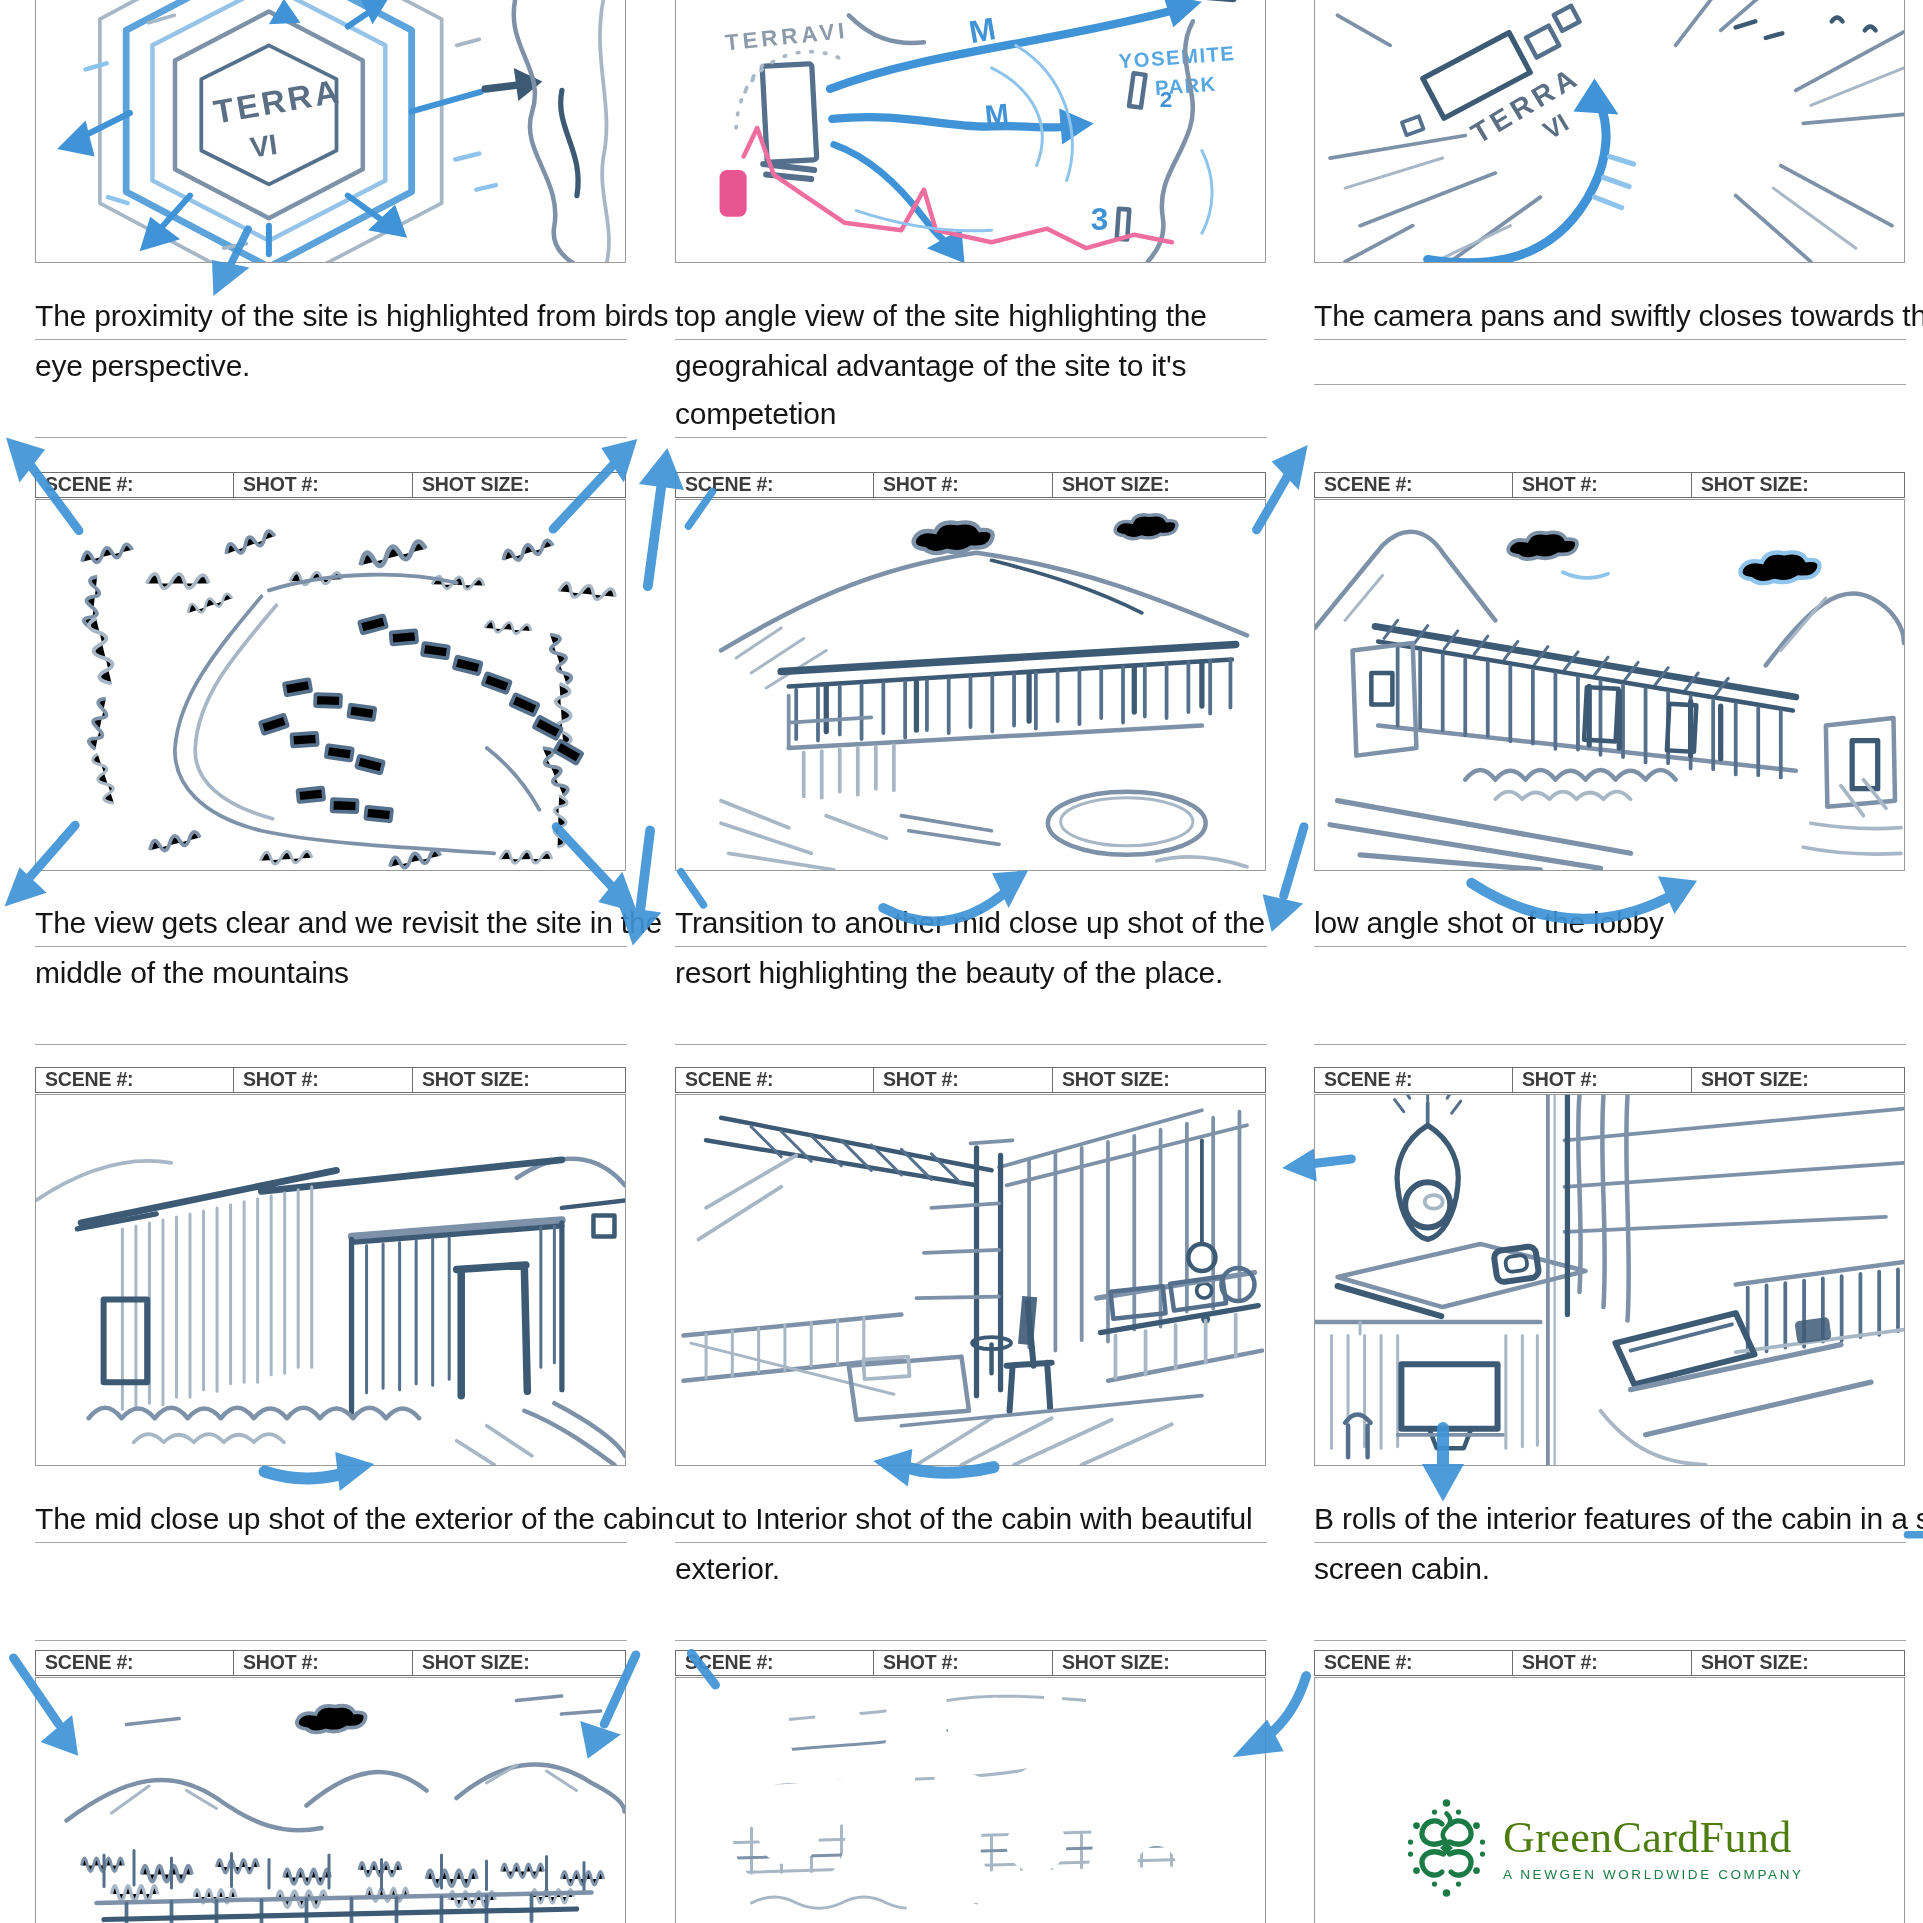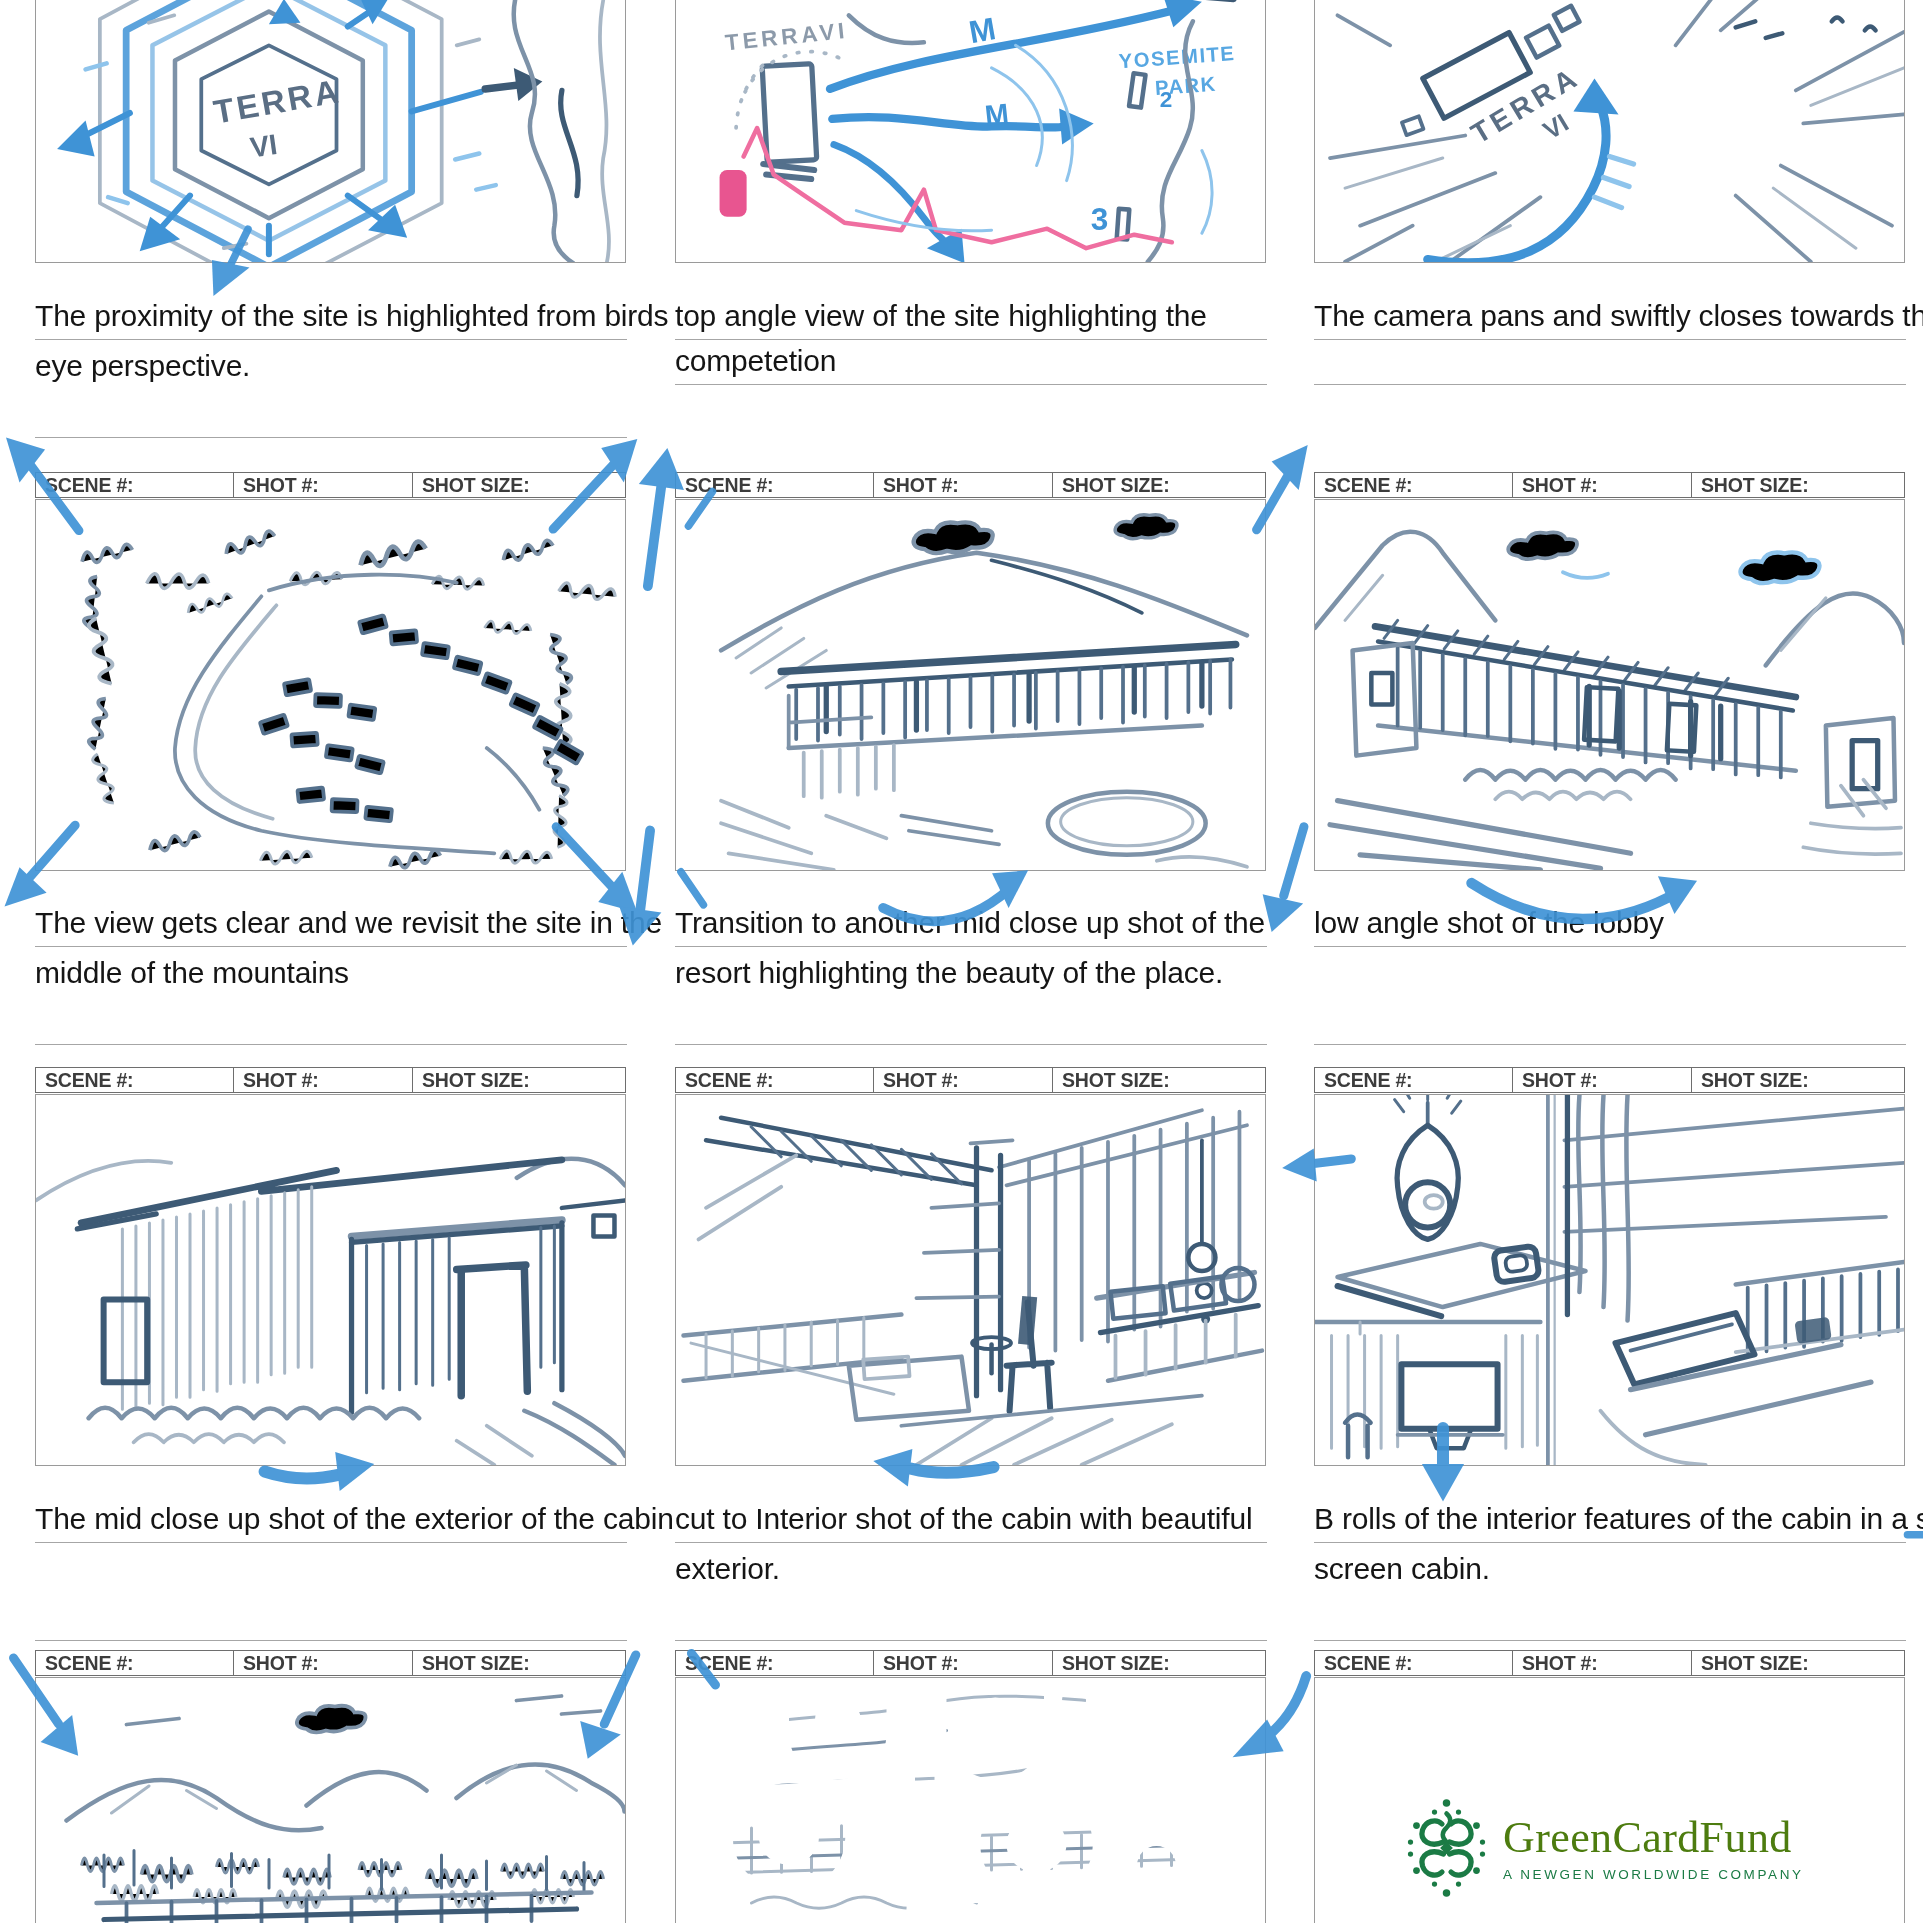--- a/index.html
+++ b/index.html
@@ -7,21 +7,21 @@
        font-family:"Liberation Sans",sans-serif}
   
   .col1{left:35px}.col2{left:675px}.col3{left:1314px}
   .panel{position:absolute;width:589px;border:1.5px solid #9A9A9A;background:#fff;overflow:hidden}
   .p-r1{top:0;height:262px;border-top:none}
   .p-r2{top:499px;height:370px}
   .p-r3{top:1094px;height:370px}
   .p-r4{top:1677px;height:246px;border-bottom:none}
   .hdr{position:absolute;width:589px;height:24px;border:1.5px solid #6E6E6E;display:flex;background:#fff;z-index:2}
   .h-r2{top:472px}.h-r3{top:1067px}.h-r4{top:1650px}
-  .hc{border-right:1.5px solid #6E6E6E;display:flex;align-items:center;padding-left:9px;box-sizing:border-box}
+  .hc{border-right:1.5px solid #6E6E6E;display:flex;align-items:flex-start;padding-left:9px;box-sizing:border-box}
   .hc:last-child{border-right:none}
   .hc1{width:198px}.hc2{width:179px}.hc3{flex:1}
   .hc span{font-size:19.5px;font-weight:700;color:#3C3C3C;letter-spacing:-0.2px}
   .cap{position:absolute;width:592px;color:#151515}
   .c-r1{top:295px}.c-r2{top:902px}.c-r3{top:1498px}
   .cap div{font-size:30px;letter-spacing:-0.2px;line-height:42px;white-space:nowrap}
   .ln1{height:44px;border-bottom:1.5px solid #A6A6A6}
   .ln2{height:48px;padding-top:4.5px}
   .ln3{height:44px;border-bottom:1.5px solid #A6A6A6}
   
@@ -139,20 +139,21 @@
   </svg>
 </div>
 
 <div class="cap col1 c-r1">
   <div class="ln1">The proximity of the site is highlighted from birds</div>
   <div class="ln2">eye perspective.</div>
   <div class="ln3"></div>
 </div>
 <div class="cap col2 c-r1">
   <div class="ln1">top angle view of the site highlighting the</div>
+  <div class="ln2">geograhical advantage of the site to it's</div>
   <div class="ln3">competetion</div>
 </div>
 <div class="cap col3 c-r1">
   <div class="ln1">The camera pans and swiftly closes towards the</div>
   <div class="ln3"></div>
 </div>
 
 <div class="hdr col1 h-r2">
   <div class="hc hc1">
       <span>SCENE #:</span>

